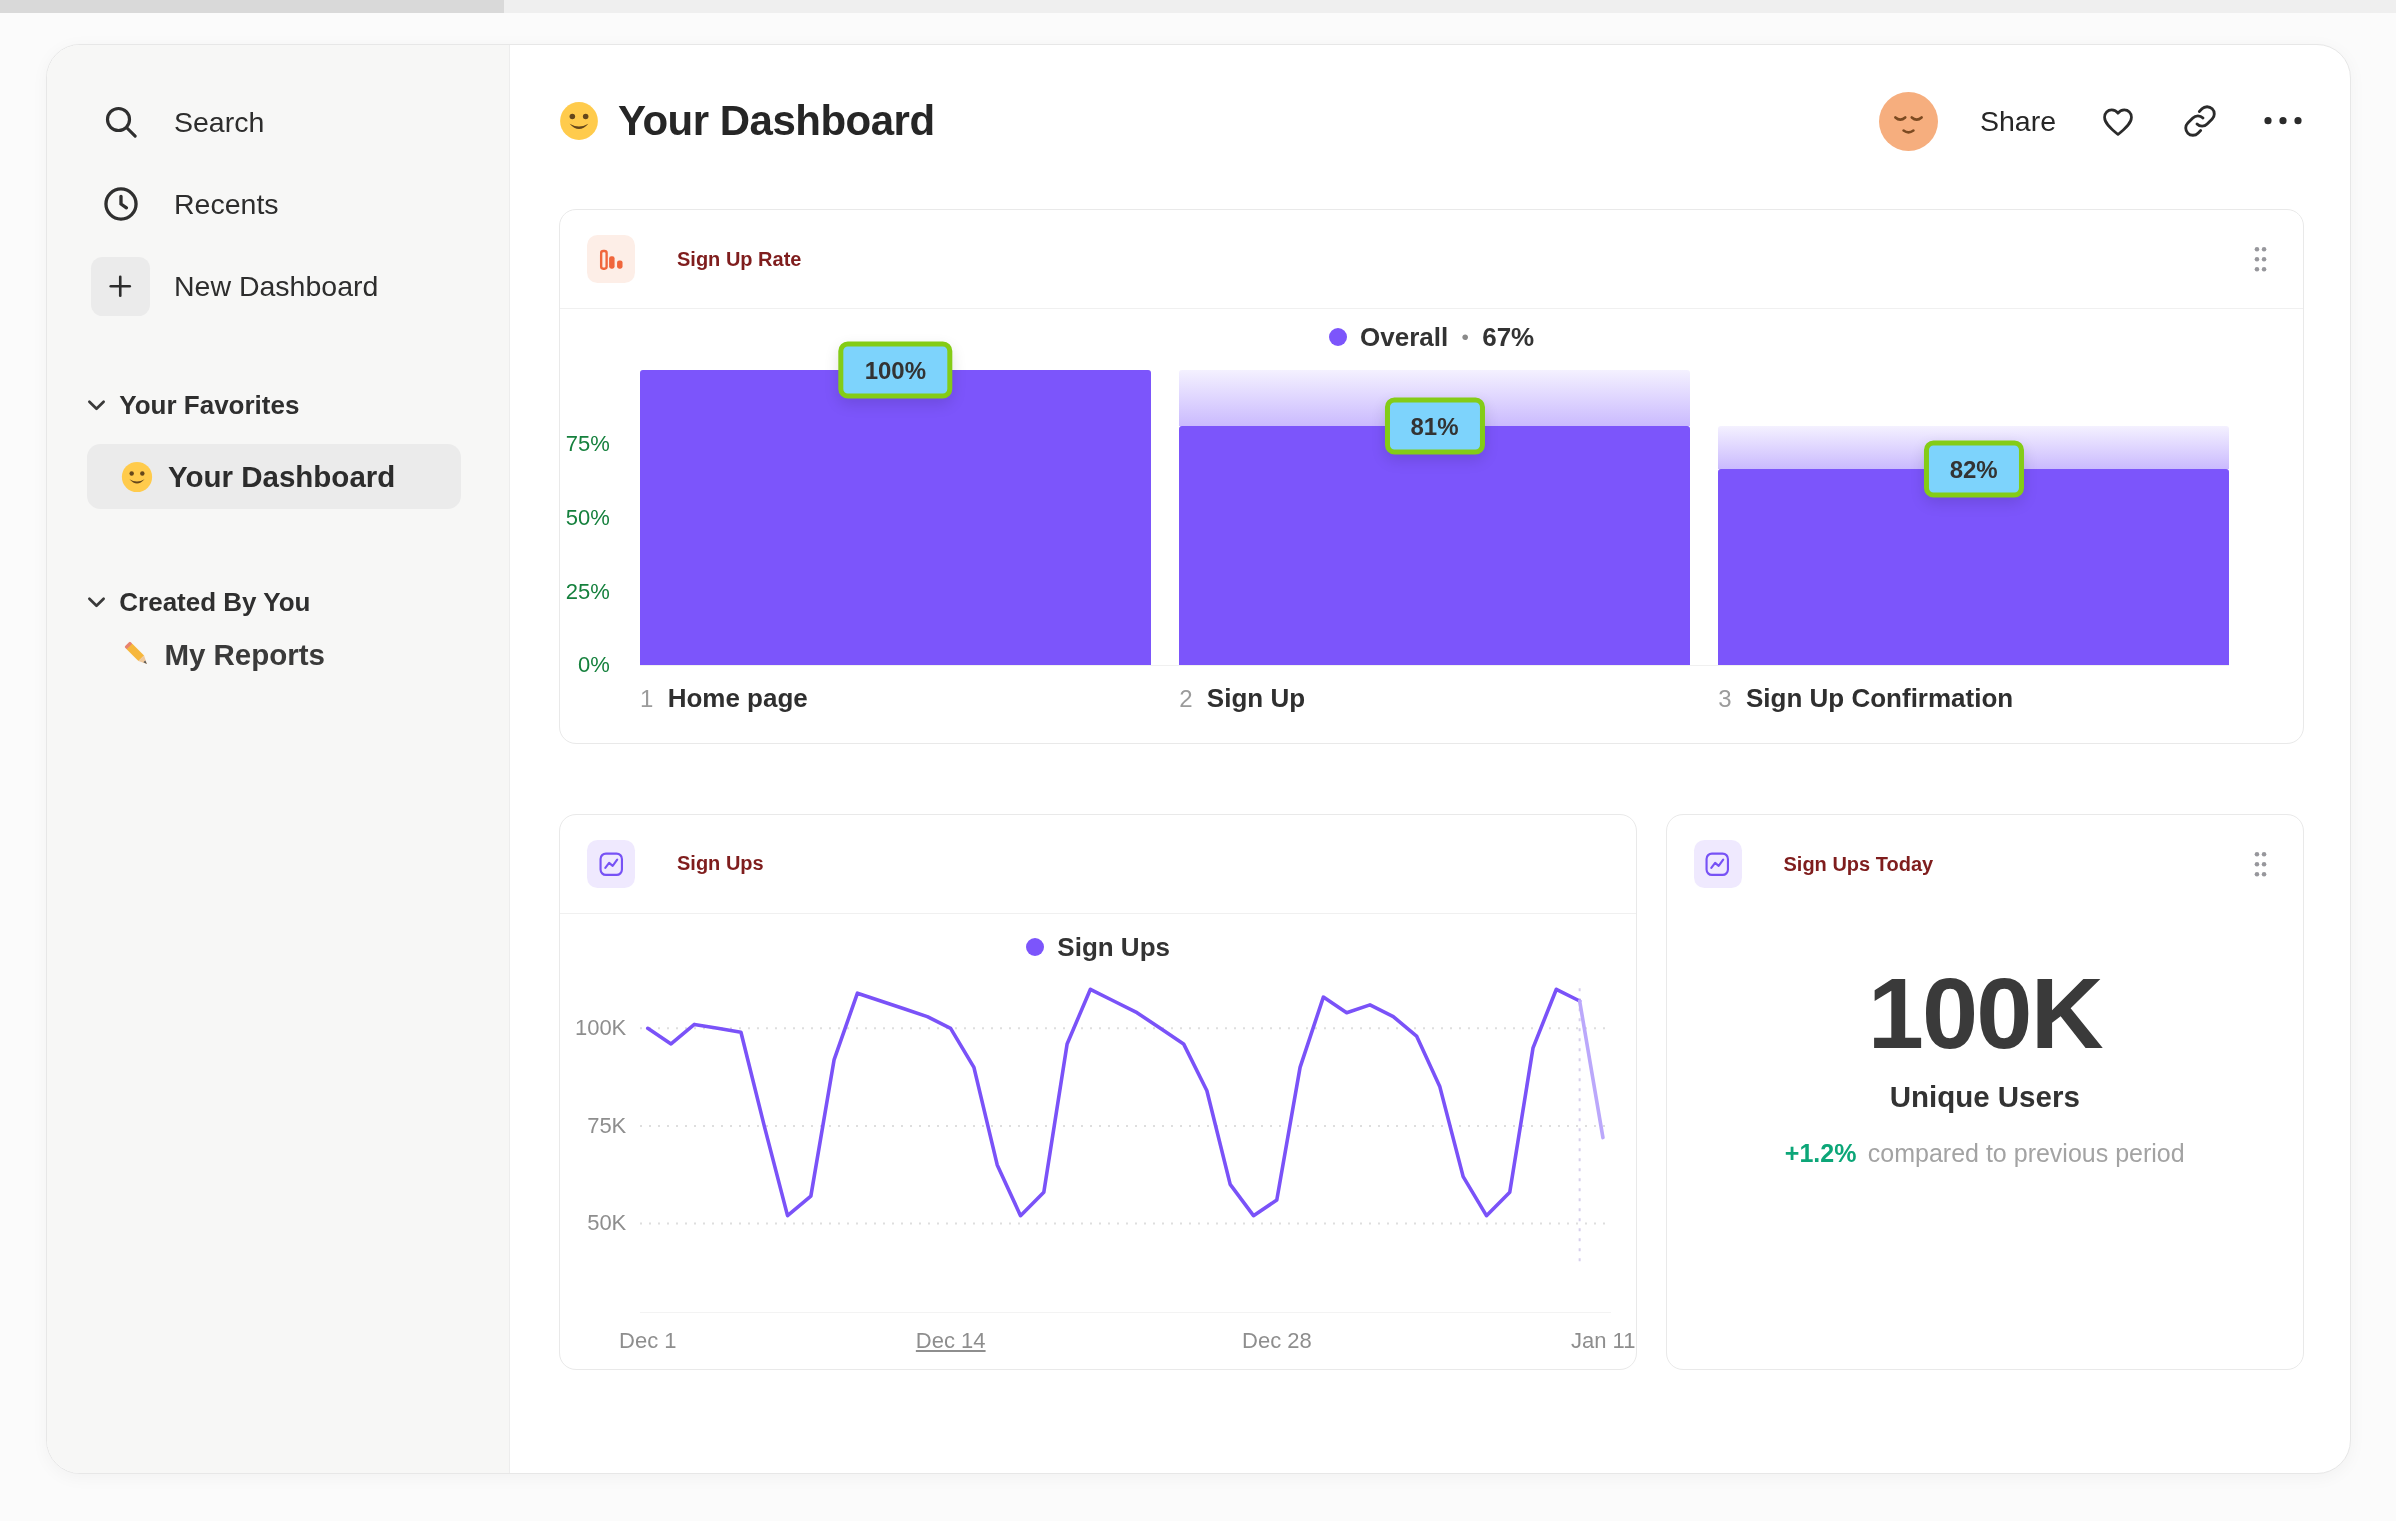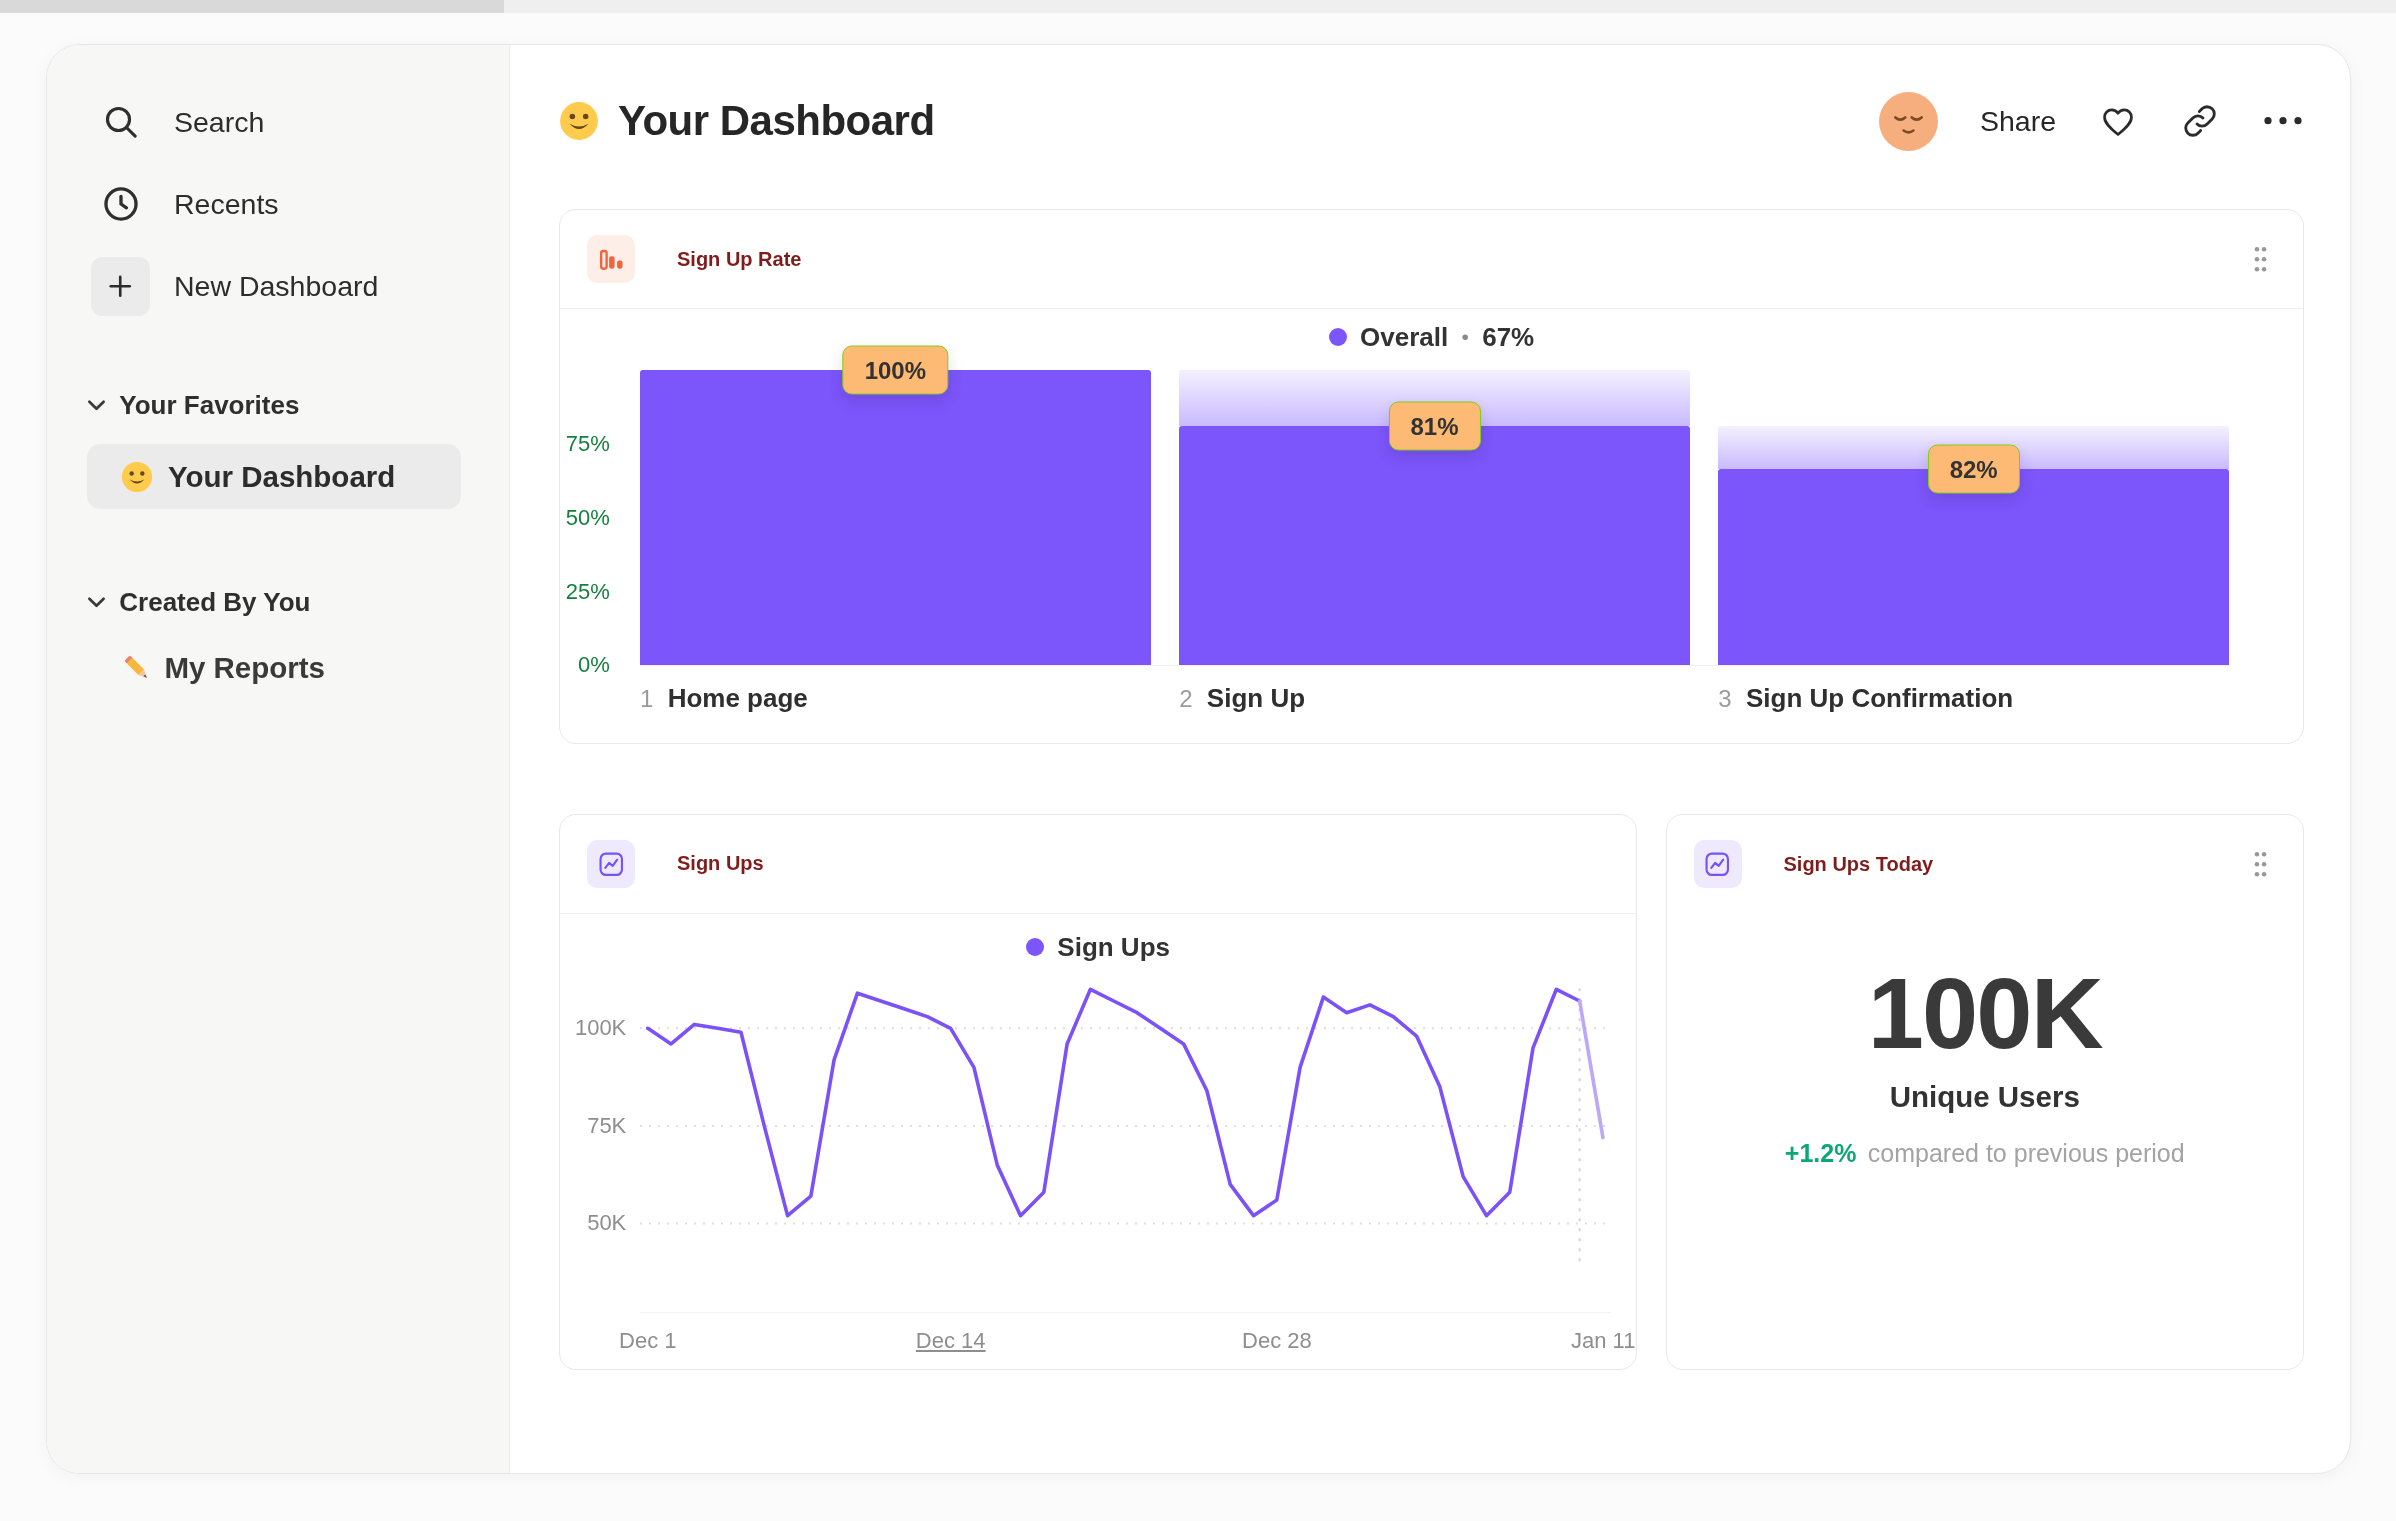--- a/index.html
+++ b/index.html
@@ -37,21 +37,21 @@
   .nav-item{display:flex;align-items:center;height:82px;padding-left:44px;cursor:pointer;}
   .nav-icon-slot{width:59px;height:59px;display:flex;align-items:center;justify-content:center;flex:0 0 59px;}
   .nav-icon-box{background:#ebebeb;border-radius:11.4px;}
   .nav-label{margin-left:24px;font-size:28.5px;font-weight:500;color:#2d2d2d;}
   .section-head{display:flex;align-items:center;height:51px;padding-left:40px;margin-top:53px;cursor:pointer;}
   .section-head .chev{display:flex;align-items:center;margin-right:13.3px;}
   .section-title{font-size:26px;font-weight:700;color:#2f2f2f;}
   .fav-item{display:flex;align-items:center;height:65px;margin:13.3px 48px 0 40px;padding-left:34px;border-radius:13.3px;cursor:pointer;}
   .fav-item.active{background:#ebebeb;}
   .fav-item .item-label{margin-left:15px;font-size:29.5px;font-weight:700;color:#2c2c2c;}
-  .created-item{display:flex;align-items:center;height:61px;margin-top:9.5px;padding-left:74px;cursor:pointer;}
+  .created-item{display:flex;align-items:flex-start;height:61px;margin-top:9.5px;padding-left:74px;cursor:pointer;}
   .created-item .item-label{margin-left:11.4px;font-size:29.5px;font-weight:700;color:#3a3a3a;}
 
   
   .main{flex:1;padding:34px 46px 0 49px;overflow:hidden;}
   .page-header{display:flex;align-items:center;height:84px;}
   .title-wrap{display:flex;align-items:center;gap:19px;flex:1;}
   .page-title{font-size:42px;font-weight:700;color:#262626;letter-spacing:-0.5px;}
   .header-controls{display:flex;align-items:center;gap:42px;}
   .share-label{font-size:28.5px;font-weight:500;color:#272727;cursor:pointer;}
   .icon-btn{display:flex;align-items:center;justify-content:center;cursor:pointer;}
@@ -79,21 +79,21 @@
   
   .funnel-body{position:relative;padding:13.3px 74px 0 80px;}
   .funnel-yaxis{position:absolute;left:0;top:13.3px;width:63px;height:295px;}
   .funnel-yaxis span{position:absolute;right:13.3px;transform:translateY(-50%);font-size:22px;color:#15803d;}
   .funnel-bars{display:flex;gap:28.5px;height:295px;}
   .funnel-col{flex:1;position:relative;cursor:pointer;}
   .bar-solid{position:absolute;left:0;right:0;bottom:0;background:var(--bar_fill);border-radius:2.9px 2.9px 0 0;}
   .bar-gradient{position:absolute;left:0;right:0;background:linear-gradient(to top,var(--bar_gradient_bottom),var(--bar_gradient_top));border-radius:2.9px 2.9px 0 0;}
   .bar-badge{
     position:absolute;left:50%;transform:translate(-50%,-50%);
-    background:#fdba74;border:1px solid #84cc16;border-radius:9.5px;
+    background:#7dd3fc;border:5px solid #84cc16;border-radius:9.5px;
     padding:9.5px 21px;font-size:24px;font-weight:700;color:#333;
     box-shadow:0 5.7px 15px rgba(0,0,0,.12);white-space:nowrap;
   }
   .funnel-steps{display:flex;gap:28.5px;margin:0 74px 0 80px;border-top:1.9px solid #f0f0f0;padding:17px 0 28.5px;}
   .funnel-steps .step{flex:1;display:flex;align-items:baseline;gap:14.3px;}
   .step-num{font-size:24px;color:#9b9b9b;}
   .step-label{font-size:26px;font-weight:600;color:#2f2f2f;}
 
   
   .row2{display:flex;gap:28.5px;margin-top:70px;}

